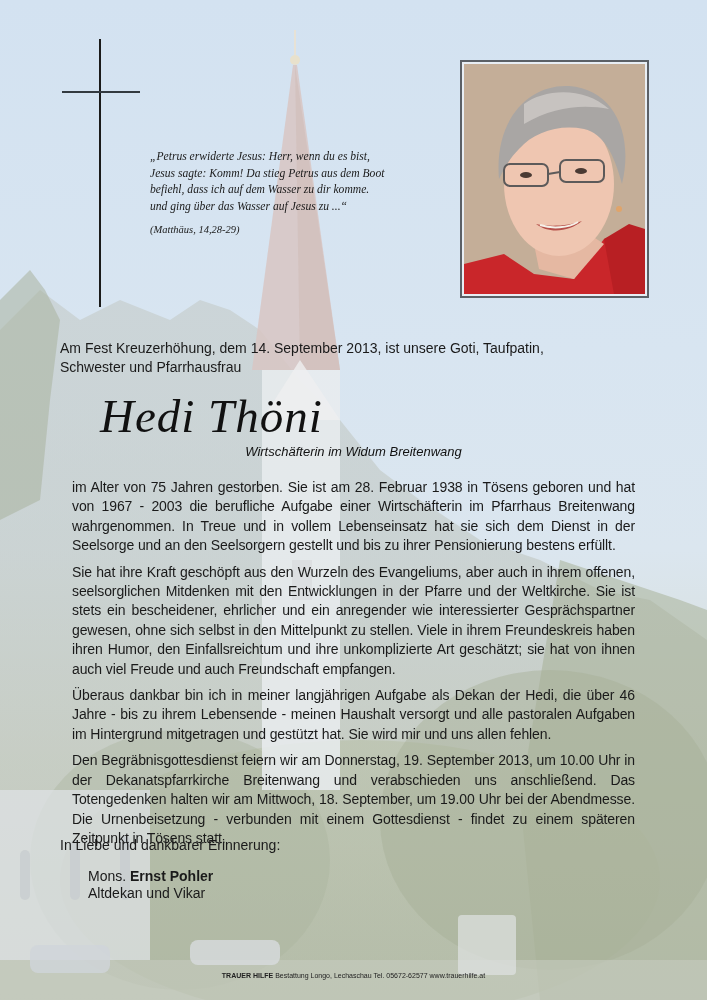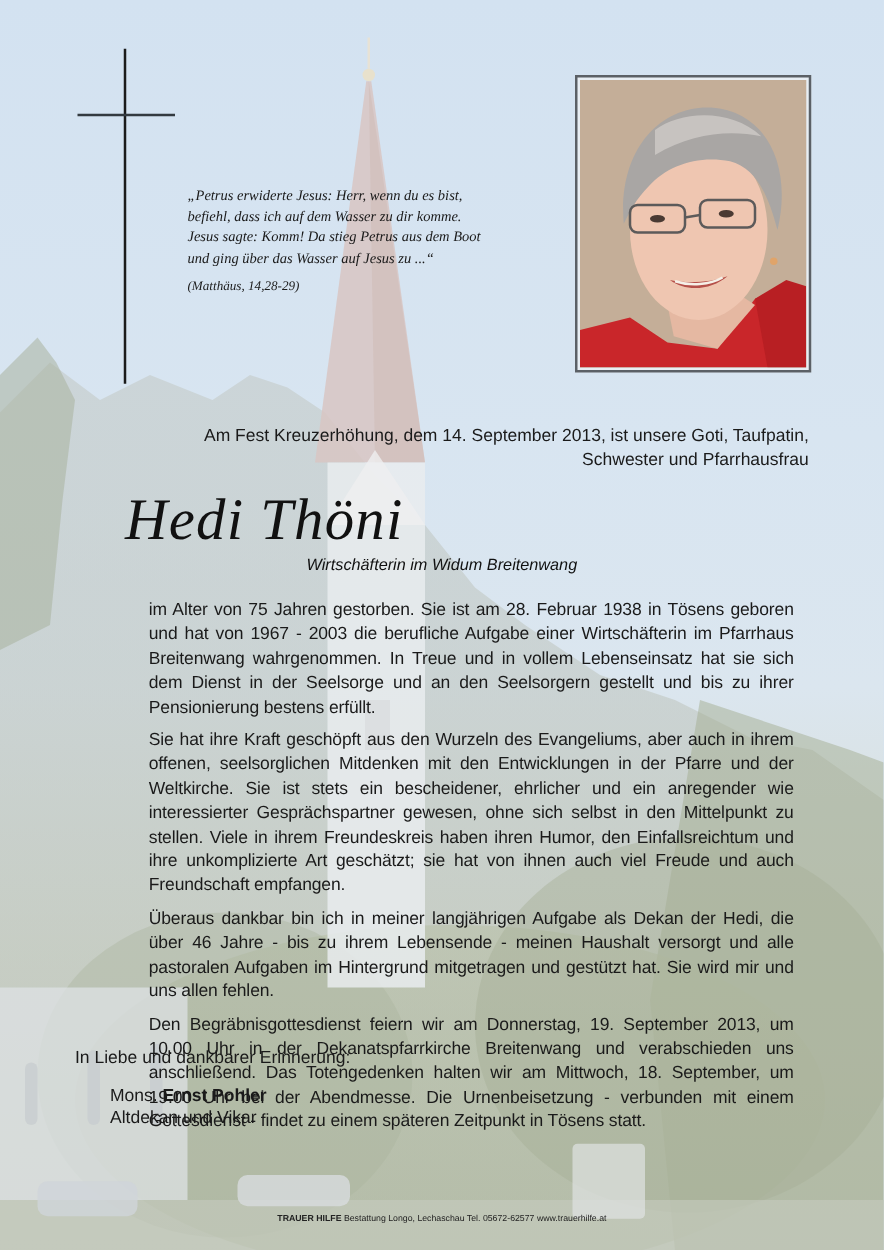--- a/index.html
+++ b/index.html
@@ -38,38 +38,38 @@
     position: absolute; left: 460px; top: 60px; width: 189px; height: 238px;
     border: 2px solid #5b6066; background: #e8eef4; padding: 2px;
   }
   .photo {
     width: 100%; height: 100%; position: relative; overflow: hidden;
     background: linear-gradient(135deg, #c9b6a3 0%, #bfa894 50%, #b49c88 100%);
   }
 
   .intro {
     position: absolute; left: 60px; top: 339px; width: 587px;
-    text-align: right; font-size: 14px; line-height: 19px; color: #1a1a1a;
+    text-align: left; font-size: 14px; line-height: 19px; color: #1a1a1a;
   }
   .name {
     position: absolute; left: 100px; top: 390px; width: 507px;
     text-align: left;
     font-family: "Liberation Serif", "DejaVu Serif", serif;
     font-style: italic; font-size: 47px; line-height: 52px; letter-spacing: 1px; color: #111;
   }
   .subtitle {
     position: absolute; left: 100px; top: 443px; width: 507px;
     text-align: center; font-style: italic; font-size: 13px; line-height: 17px; color: #111;
   }
   .body-text {
     position: absolute; left: 72px; top: 478px; width: 563px;
     font-size: 14px; line-height: 19.4px; text-align: justify; color: #1a1a1a;
     letter-spacing: -0.1px;
   }
-  .body-text p { margin-bottom: 7px; margin-left: 47px; }
+  .body-text p { margin-bottom: 7px; }
 
   .remember {
     position: absolute; left: 60px; top: 836px; width: 587px;
     text-align: left; font-size: 14px; line-height: 19px;
   }
   .sign-left {
     position: absolute; left: 88px; top: 868px; width: 220px;
     font-size: 14px; line-height: 17px;
   }
   .sign-right {
@@ -136,22 +136,22 @@
   </svg>
 </div>
 
 <div class="content">
 
   <div class="cross-v"></div>
   <div class="cross-h"></div>
 
   <div class="quote">
     <div>„Petrus erwiderte Jesus: Herr, wenn du es bist,</div>
+    <div>Jesus sagte: Komm! Da stieg Petrus aus dem Boot</div>
     <div>befiehl, dass ich auf dem Wasser zu dir komme.</div>
-    <div>Jesus sagte: Komm! Da stieg Petrus aus dem Boot</div>
     <div>und ging über das Wasser auf Jesus zu ...“</div>
     <div class="ref">(Matthäus, 14,28-29)</div>
   </div>
 
   <div class="photo-frame">
     <div class="photo" aria-label="Portrait of Hedi Thöni">
       <svg viewBox="0 0 181 230" width="181" height="230">
         <rect x="0" y="0" width="181" height="230" fill="#c4ae98"></rect>
 
         <path d="M0,200 L40,190 L70,210 L110,215 L140,175 L165,165 L181,170 L181,230 L0,230 Z" fill="#c9262a"></path>

